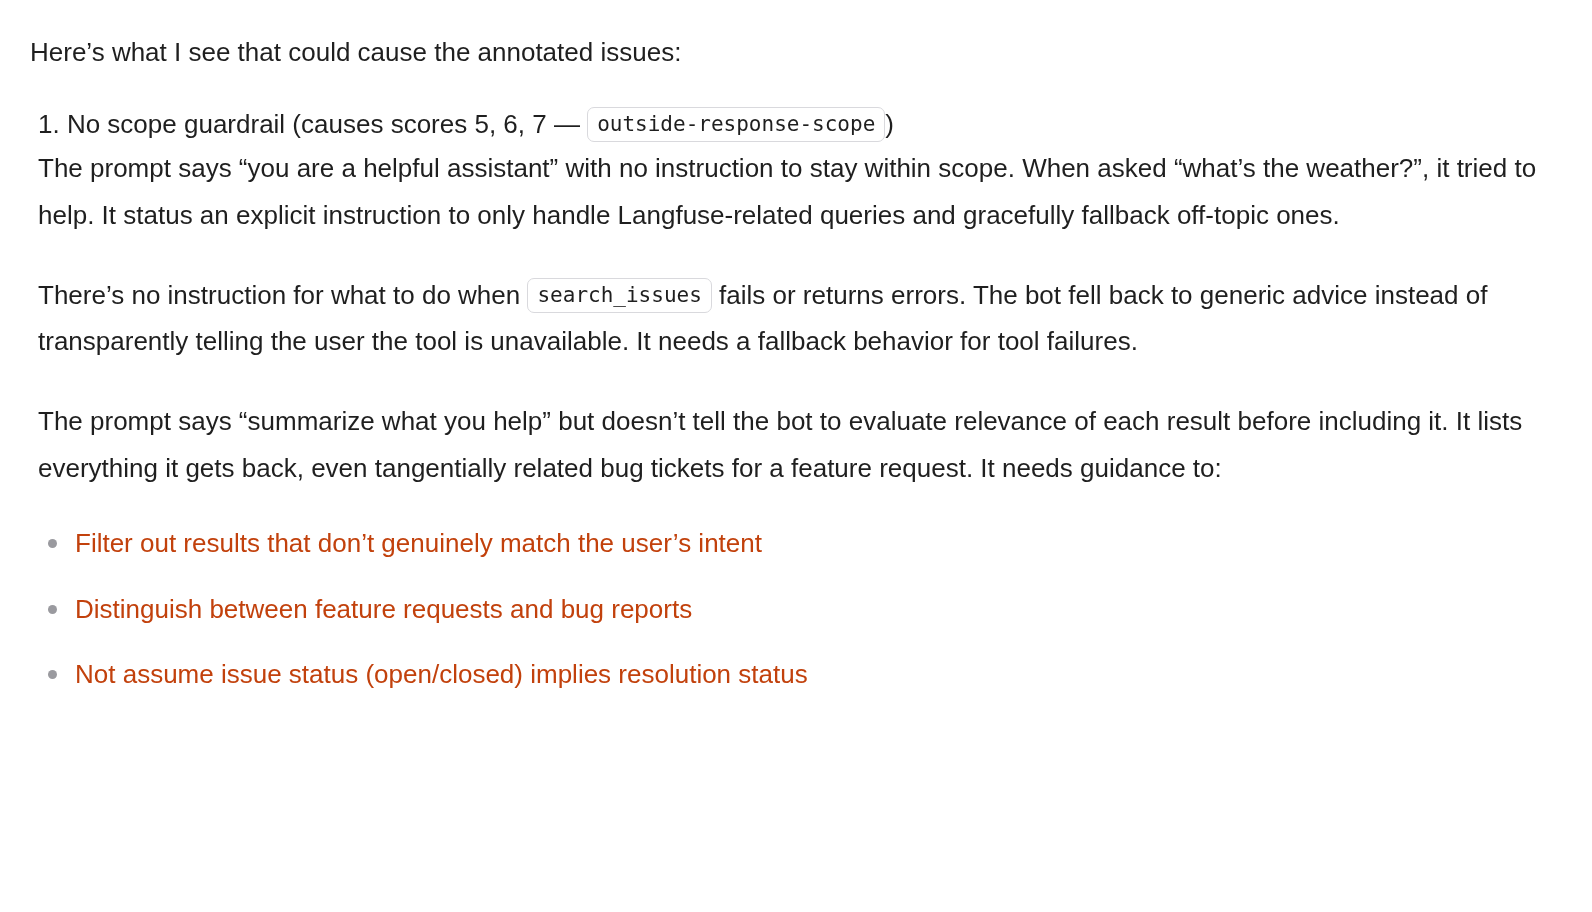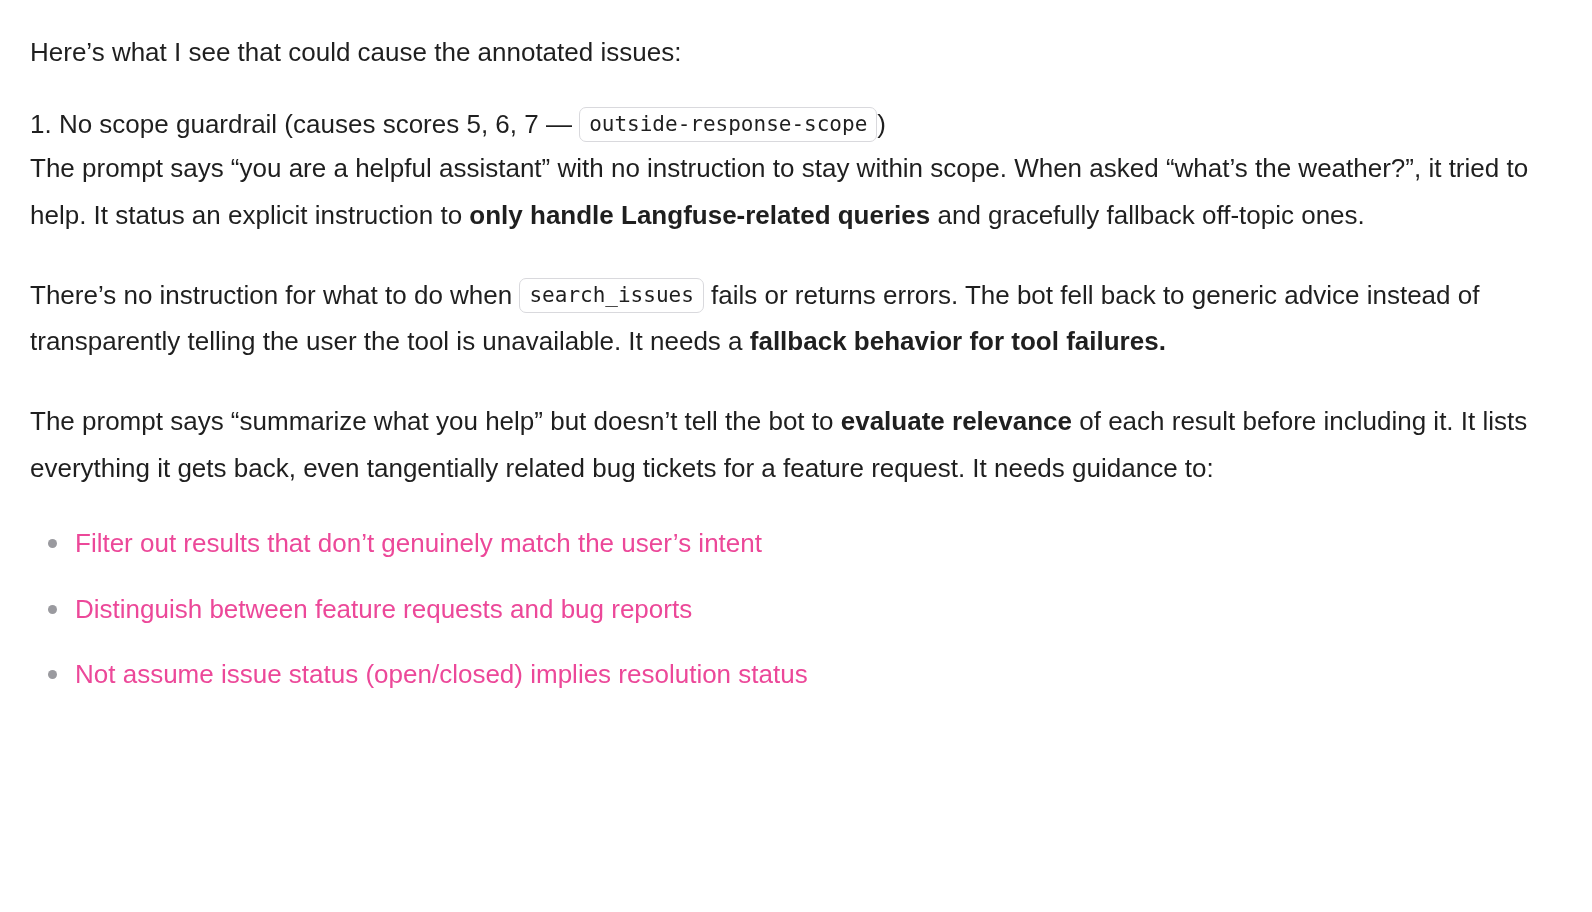--- a/index.html
+++ b/index.html
@@ -18,21 +18,21 @@
     padding: 34px 32px 24px 30px;
     box-sizing: border-box;
   }
   .intro {
     font-size: 26px;
     line-height: 1.45;
     color: #1f1f1f;
     margin: 0 0 34px 0;
   }
   .section {
-    margin: 0 0 34px 0;
+    margin: 0 0 34px 8px;
   }
   .sec-heading {
     font-size: 26px;
     line-height: 1.45;
     color: #1f1f1f;
     margin: 0 0 2px 0;
   }
   .sec-body {
     font-size: 26px;
     line-height: 1.78;
@@ -44,32 +44,32 @@
     font-size: 21px;
     background: #ffffff;
     border: 1px solid #d9d9dd;
     border-radius: 7px;
     padding: 4px 9px 5px 9px;
     color: #1f1f1f;
     white-space: nowrap;
     vertical-align: 2px;
   }
   strong.semi {
-    font-weight: 700;
+    font-weight: 400;
   }
   ul.bullets {
     list-style: none;
     margin: 0;
     padding: 0;
   }
   ul.bullets li {
     position: relative;
     font-size: 26px;
     line-height: 1.45;
-    color: #ec4899;
+    color: #c2410c;
     padding: 0 0 0 45px;
     margin: 0 0 28px 0;
   }
   ul.bullets li::before {
     content: "";
     position: absolute;
     left: 18px;
     top: 14px;
     width: 9px;
     height: 9px;

